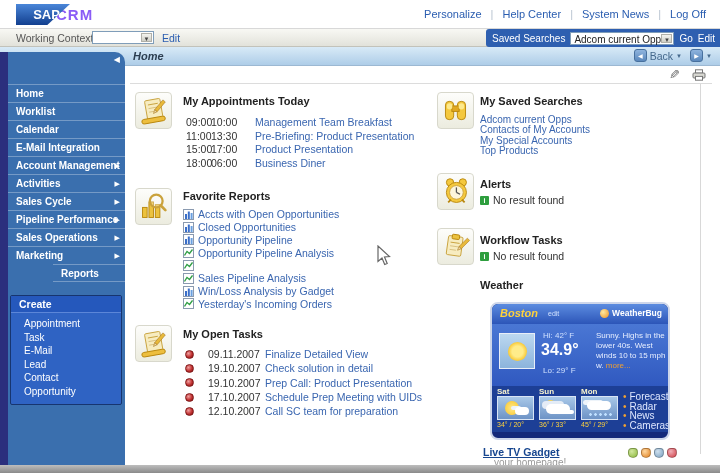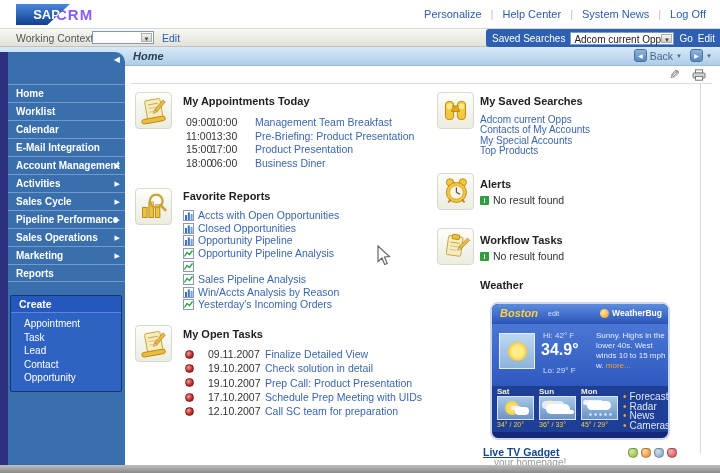--- a/index.html
+++ b/index.html
@@ -42,38 +42,38 @@
   .page-tools { position:absolute; right:14px; top:67px; display:flex; gap:12px; align-items:center; }
   .pencil { font-size:13px; color:#666; transform:scaleX(-1); cursor:pointer; }
   .content-topline { position:absolute; left:130px; right:8px; top:83px; border-top:1px solid #dcdcdc; }
   .col-divider { position:absolute; left:700px; top:84px; height:370px; border-left:1px solid #d8d8d8; }
 
   
   .sidebar { position:absolute; left:0; top:52px; width:125px; height:413px; background:var(--sidebar,#3a6fae); border-left:8px solid var(--sidebar-edge,#2b2f7d); border-radius:0 10px 0 0; }
   .side-collapse { position:absolute; right:5px; top:3px; color:#fff; font-size:8px; cursor:pointer; }
   .side-menu { position:absolute; left:0; top:32px; width:117px; }
   .menu-item { height:18px; line-height:18px; border-top:1px solid rgba(255,255,255,.3); padding-left:8px; color:#fff; font-weight:bold; font-size:10px; position:relative; cursor:pointer; white-space:nowrap; }
-  .side-menu .menu-item:last-child { border-bottom:1px solid rgba(255,255,255,.3); }
+  .side-menu .menu-item:last-child { border-bottom:1px solid rgba(255,255,255,.3);margin-left:45px; }
   .mi-arrow { position:absolute; right:5px; top:0; font-size:7px; }
   .create-panel { position:absolute; left:2px; top:243px; width:112px; background:var(--create-panel,#2f63c3); border:1px solid #17356f; border-radius:2px; }
   .create-hdr { height:17px; line-height:17px; padding-left:8px; color:#fff; font-weight:bold; font-size:10.5px; background:var(--create-header,#2558bc); border-bottom:1px solid #5c86d8; }
   .create-items { padding:4px 0 6px 0; }
   .create-item { height:13.5px; line-height:13.5px; padding-left:13px; color:#fff; font-size:10px; cursor:pointer; }
 
   
   .icon-box { position:absolute; width:37px; height:37px; background:linear-gradient(#fdfdfb,#ececdf); border:1px solid #d8d8cc; border-radius:4px; display:flex; align-items:center; justify-content:center; }
   .sec-title { position:absolute; font-weight:bold; font-size:11px; color:var(--heading,#222); }
   .ln { color:var(--link,#3a66b0); cursor:pointer; text-decoration:none; }
 
   
   .appt-rows { position:absolute; left:186px; top:116px; }
   .appt-row { display:grid; grid-template-columns:25px 44px auto; height:13.7px; line-height:13.7px; font-size:10.5px; color:#333; }
   
   .rpt-items { position:absolute; left:183px; top:208px; }
-  .rpt-item { display:flex; align-items:flex-end; gap:4px; height:12.8px; font-size:10.5px; }
+  .rpt-item { display:flex; align-items:center; gap:4px; height:12.8px; font-size:10.5px; }
   .rpt-icon { width:11px; height:11px; border:1px solid #8a9ab0; background:#fff; flex:0 0 auto; }
   .rpt-icon svg { display:block; }
   .rpt-icon .ic-line { display:none; }
   .rpt-icon.line-chart .ic-line { display:block; }
   
   .task-rows { position:absolute; left:185px; top:347px; }
   .task-row { display:grid; grid-template-columns:23px 57px auto; height:14.3px; line-height:14.3px; font-size:10.5px; color:#333; align-items:center; }
   .red-dot { width:9px; height:9px; border-radius:50%; background:radial-gradient(circle at 35% 35%,#f0a0a0,#c03030 55%,#701010); border:1px solid #801818; }
   
   .ss-items { position:absolute; left:480px; top:115px; }
@@ -251,20 +251,21 @@
           <span>Reports</span>
           
         </div>
       </div>
     <div class="create-panel">
       <div class="create-hdr">Create</div>
       <div class="create-items">
 
       <div class="create-item">Appointment</div>
           <div class="create-item">Task</div>
+          <div class="create-item">E-Mail</div>
           <div class="create-item">Lead</div>
           <div class="create-item">Contact</div>
           <div class="create-item">Opportunity</div>
         </div>
     </div>
   </div>
 
   <div class="icon-box" style="left:135px; top:92px;">
     <svg viewBox="0 0 34 34" width="31" height="31">
       <g transform="rotate(-10 17 17)">
@@ -387,21 +388,21 @@
 
       <div class="rpt-item">
         <span class="rpt-icon bar-chart">
           <svg class="ic-bar" width="9" height="9" viewBox="0 0 9 9">
             <rect x="1" y="4" width="2" height="5" fill="#3b6fc9"></rect>
             <rect x="3.8" y="1.5" width="2" height="7.5" fill="#3b6fc9"></rect>
             <rect x="6.6" y="3" width="2" height="6" fill="#6aa0e0"></rect>
           </svg>
 
         </span>
-        <a class="ln">Win/Accts Analysis by Reason</a>
+        <a class="ln">Win/Loss Analysis by Gadget</a>
       </div>
 
       <div class="rpt-item">
         <span class="rpt-icon line-chart">
 
           <svg class="ic-line" width="9" height="9" viewBox="0 0 9 9">
             <polyline points="0.5,7.5 3,3.5 5.5,5.5 8.5,1.5" fill="none" stroke="#2f9e44" stroke-width="1.3"></polyline>
           </svg>
         </span>
         <a class="ln">Yesterday's Incoming Orders</a>

